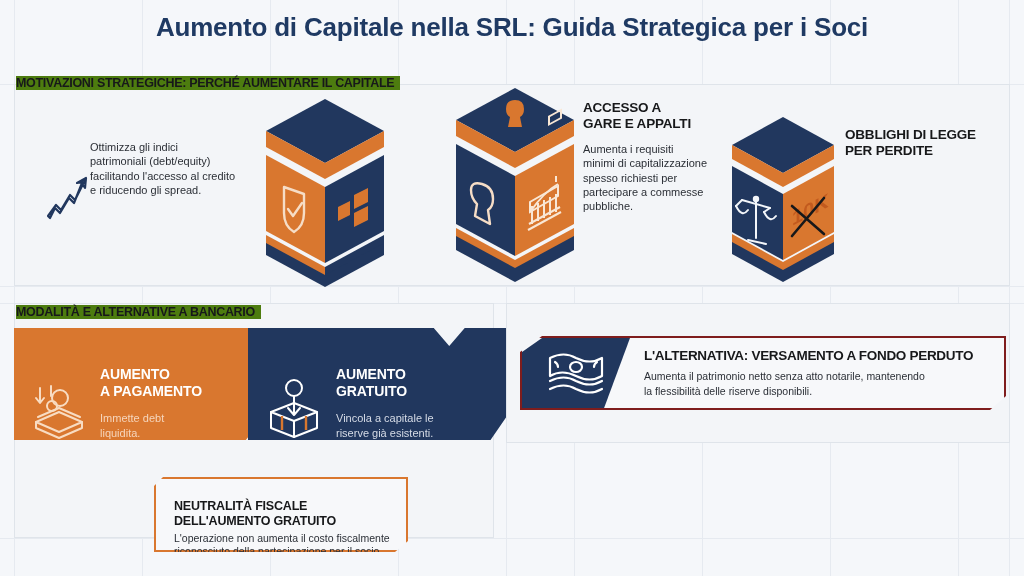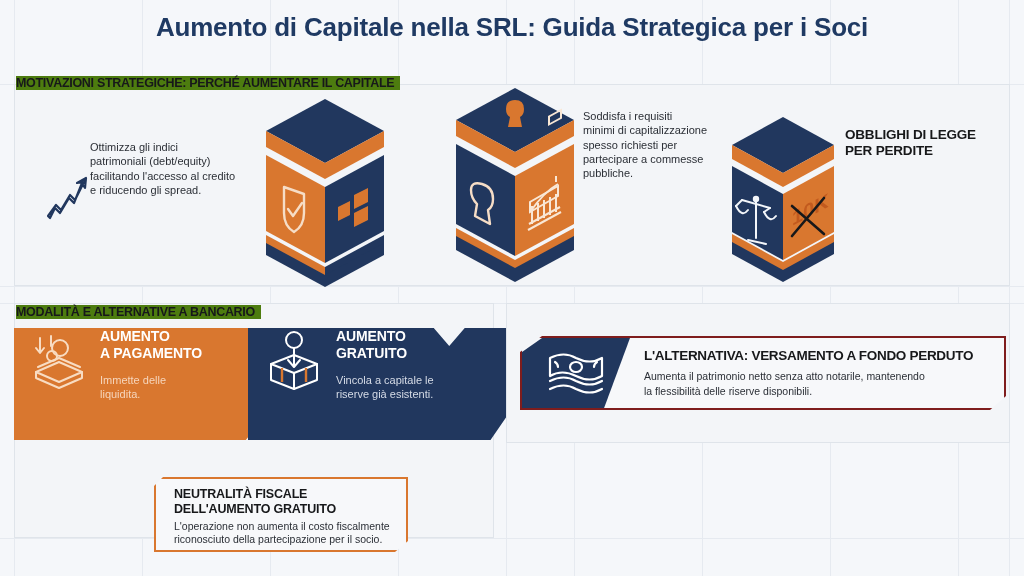--- a/index.html
+++ b/index.html
@@ -64,21 +64,21 @@
 
   
   .cube { position: absolute; z-index: 4; }
 
   
   #sec2 { left: 14px; top: 303px; width: 480px; height: 235px; }
   #sec2-label { left: 16px; top: 305px; }
 
   .arrowblock {
     position: absolute; z-index: 5;
-    display: flex; align-items: flex-start;
+    display: flex; align-items: flex-end;
     padding-left: 14px;
   }
   .arrowblock .txt { margin-left: 10px; }
   .arrowblock h4 {
     font-size: 14px; font-weight: bold; line-height: 1.18;
     white-space: pre-line; letter-spacing: -0.1px;
   }
   .arrowblock p { font-size: 11px; line-height: 1.3; margin-top: 12px; white-space: pre-line; }
 
   #ab-pay {
@@ -94,21 +94,21 @@
   }
   #ab-free p { color: #d5dbe6; }
 
   
   #neutral {
     position: absolute; left: 154px; top: 477px; width: 254px; height: 75px;
     background: #f7f8fa;
     border: 2px solid #d9772f;
     clip-path: polygon(9px 0, 100% 0, 100% calc(100% - 11px), calc(100% - 13px) 100%, 0 100%, 0 9px);
     z-index: 7;
-    padding: 8px 10px 0 18px;
+    padding: 20px 10px 0 18px;
   }
   #neutral h4 {
     font-size: 12.5px; font-weight: bold; color: #17181a;
     line-height: 1.2; white-space: pre-line; letter-spacing: -0.2px;
   }
   #neutral p { font-size: 10.5px; color: #2b2f36; line-height: 1.28; margin-top: 3px; white-space: pre-line; }
 
   
   #sec3 { left: 506px; top: 303px; width: 504px; height: 140px; }
 
@@ -222,21 +222,23 @@
         <path d="M104 110 L104 128"></path>
         <path d="M77 140 L108 123"></path>
         <path d="M76 146 L109 128"></path>
         <rect x="97" y="84" width="12" height="8" transform="skewY(-28)"></rect>
         <path d="M104 92 L104 98"></path>
       </g>
     </svg>
   </div>
 
   <div class="motiv" id="m2">
-    <p>Soddisfa i requisiti
+    <h3>ACCESSO A
+GARE E APPALTI</h3>
+    <p>Aumenta i requisiti
 minimi di capitalizzazione
 spesso richiesti per
 partecipare a commesse
 pubbliche.</p>
   </div>
 
   <div class="cube" style="left:728px; top:114px;">
     <svg width="110" height="172" viewBox="0 0 110 172">
       <polygon points="55,3 106,31 55,59 4,31" fill="#21375e"></polygon>
       <polygon points="4,31 55,59 55,73 4,45" fill="#d9772f"></polygon>
@@ -286,21 +288,21 @@
         <circle cx="32" cy="20" r="8"></circle>
         <circle cx="24" cy="28" r="5"></circle>
         <path d="M8 44 L31 34 L54 44 L31 54 Z"></path>
         <path d="M8 44 L8 50 L31 60 L54 50 L54 44"></path>
         <path d="M10 39 L31 30 L52 39"></path>
       </g>
     </svg>
     <div class="txt">
       <h4>AUMENTO
 A PAGAMENTO</h4>
-      <p>Immette delle
+      <p>Immette debt
 liquidita.</p>
     </div>
   </div>
 
   <div class="arrowblock" id="ab-free">
     <svg width="64" height="64" viewBox="0 0 64 64">
       <g stroke="#ffffff" stroke-width="2" fill="none" stroke-linecap="round" stroke-linejoin="round">
         <circle cx="32" cy="12" r="8"></circle>
         <path d="M32 20 L32 38 M26 32 L32 39 L38 32"></path>
         <path d="M9 36 L32 27 L55 36 L32 45 Z"></path>

